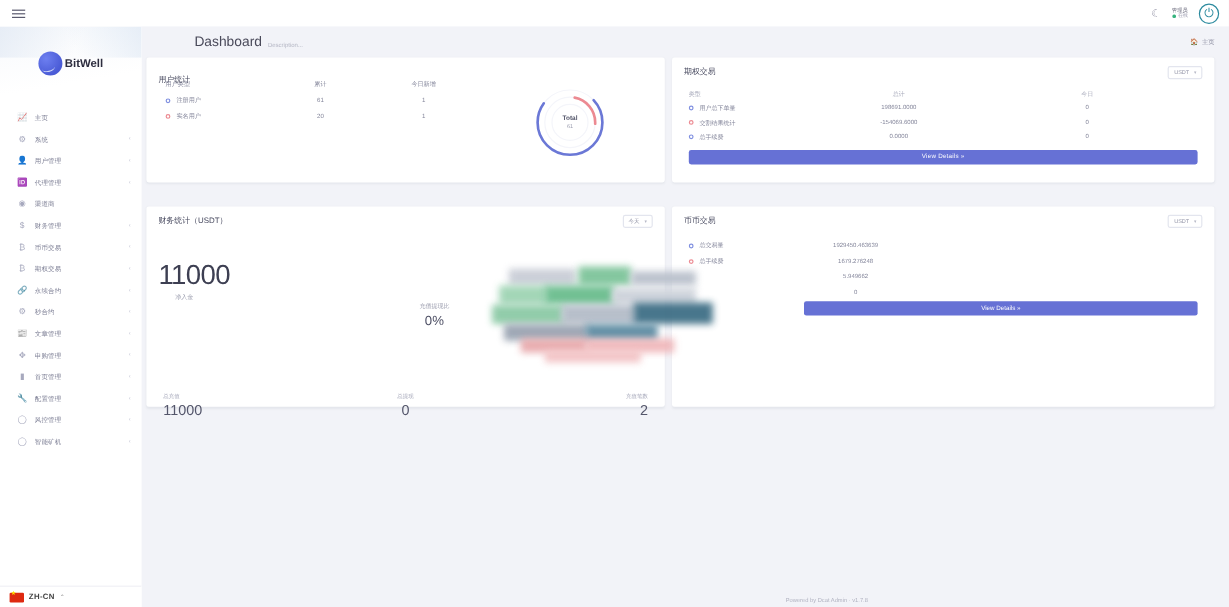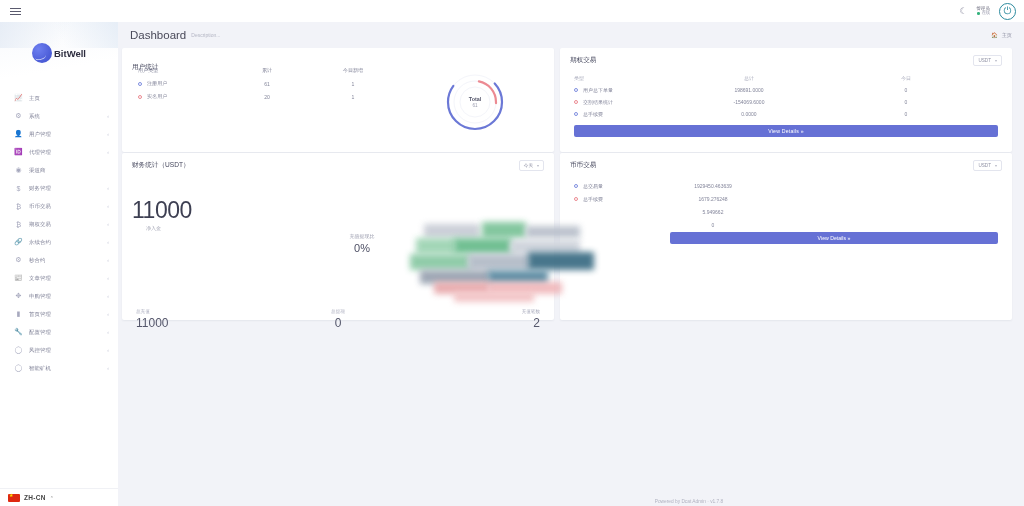--- a/index.html
+++ b/index.html
@@ -91,21 +91,21 @@
     height: 26px; display: flex; align-items: center;
     justify-content: space-between; padding: 0 12px 0 4px;
   }
   .page-title { font-size: 11.5px; color: #4a4a5a; font-weight: normal; }
   .page-desc { font-size: 5px; color: #b4b6c4; margin-left: 5px; }
   .breadcrumb { display: flex; align-items: center; gap: 3px; }
   .crumb-icon { font-size: 5.5px; color: #6a6cb0; }
   .crumb-text { font-size: 5.2px; color: #8b8da0; }
 
   .grid { display: flex; gap: 6px; padding: 0 10px 0 4px; }
-  .col { display: flex; flex-direction: column; gap: 1px; }
+  .col { display: flex; flex-direction: column; gap: 20px; }
   .col-left { width: 432px; }
   .col-right { width: 452px; }
 
   .card {
     background: #fff; border-radius: 2px;
     box-shadow: 0 1px 2px rgba(60,64,90,.07);
     position: relative;
   }
   .card-head {
     display: flex; align-items: center; justify-content: space-between;
@@ -299,21 +299,21 @@
   <div class="lang-bar">
     <span class="flag"></span>
     <span class="lang-text">ZH-CN</span>
     <span class="lang-caret">⌃</span>
   </div>
 </div>
 
 <div class="main">
 
   <div class="page-head">
-    <div style="display:flex;align-items:center;padding-left:8px;">
+    <div style="display:flex;align-items:flex-end;padding-left:8px;margin-left:32px;">
       <span class="page-title">Dashboard</span>
       <span class="page-desc">Description...</span>
     </div>
     <div class="breadcrumb">
       <span class="crumb-icon">🏠</span>
       <span class="crumb-text">主页</span>
     </div>
   </div>
 
   <div class="grid">

